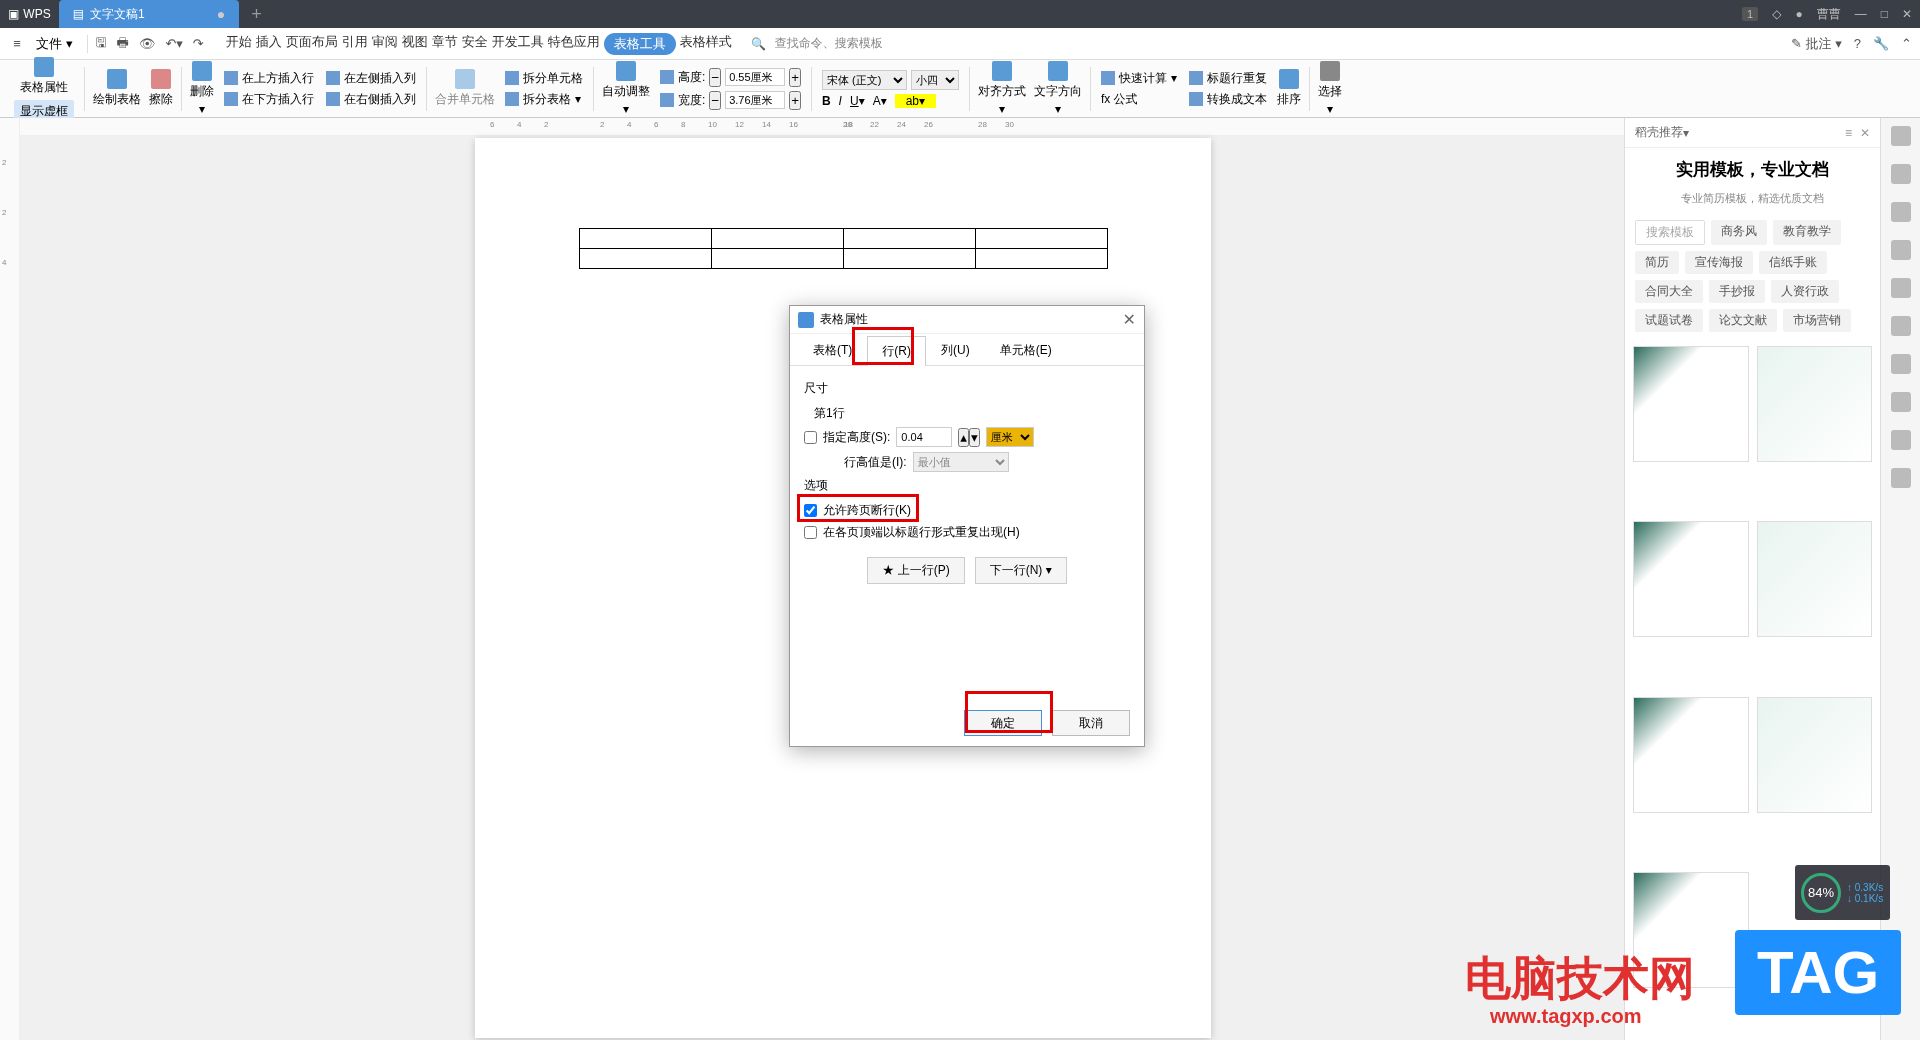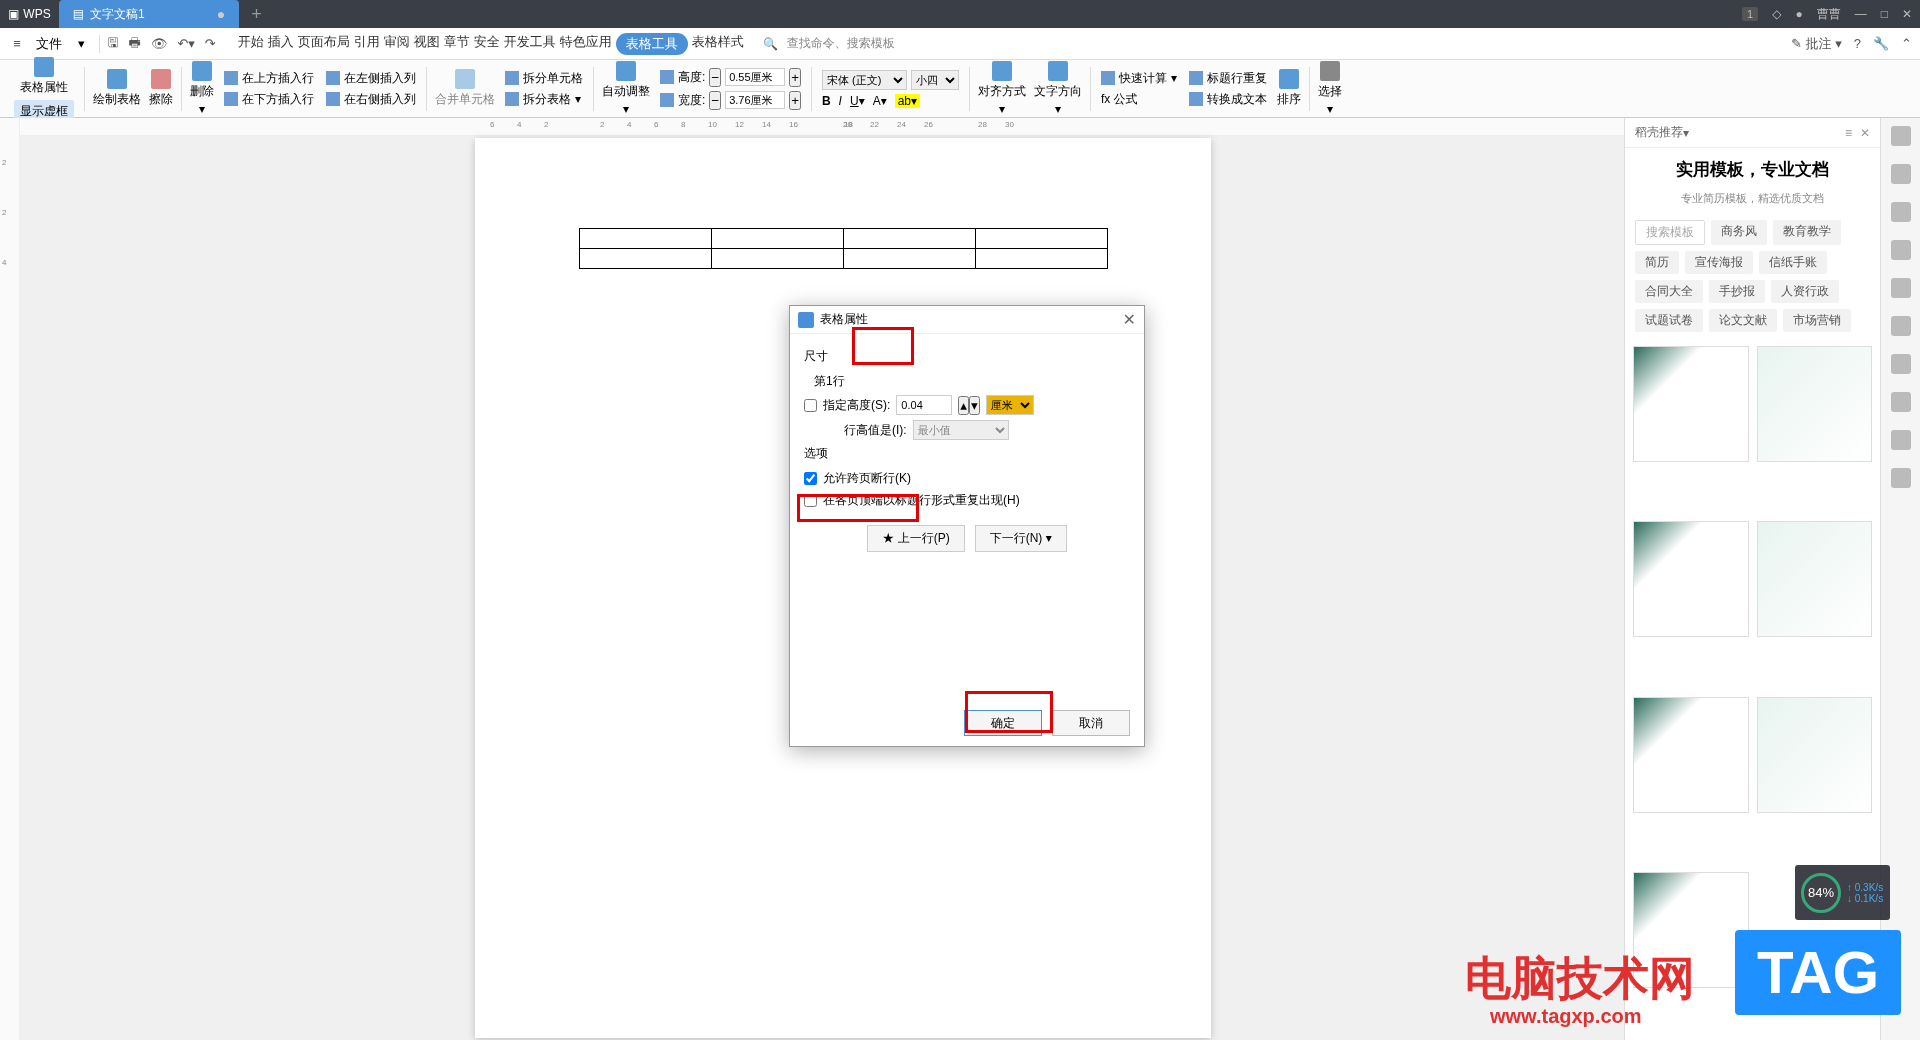--- a/index.html
+++ b/index.html
@@ -8,21 +8,21 @@
 .titlebar .wps-logo{padding:0 8px;display:flex;align-items:center;gap:4px}
 .titlebar .tab{height:28px;padding:0 14px;display:flex;align-items:center;gap:6px;background:#4a90d9;border-radius:4px 4px 0 0}
 .titlebar .close-tab{color:#ccc;font-size:14px}
 .titlebar .add-tab{padding:0 12px;color:#999;font-size:18px}
 .titlebar .spacer{flex:1}
 .titlebar .right-icons{display:flex;align-items:center;gap:14px;padding-right:8px;color:#bbb}
 .titlebar .right-icons span{cursor:pointer}
 .titlebar .badge{background:#555;padding:1px 5px;border-radius:2px;font-size:11px}
 .menubar{height:32px;border-bottom:1px solid #ddd;display:flex;align-items:center;font-size:13px;padding:0 8px;gap:4px}
 .menubar .menu-icon{width:18px;height:18px;display:inline-flex;align-items:center;justify-content:center;color:#555}
-.menubar .file-menu{display:flex;align-items:center;gap:16px;padding:0 6px}
+.menubar .file-menu{display:flex;align-items:center;gap:4px;padding:0 6px}
 .menubar .sep{width:1px;height:18px;background:#ddd;margin:0 4px}
 .menubar .qa{display:flex;gap:10px;align-items:center}
 .menubar .qa span{color:#555}
 .menubar .tabs{display:flex;gap:4px;margin-left:18px}
 .menubar .tabs span{cursor:pointer;color:#333}
 .menubar .tabs .active{background:#4a90d9;color:#fff;padding:2px 10px;border-radius:12px}
 .menubar .right-search{margin-left:16px;display:flex;align-items:center;gap:8px;color:#888;font-size:12px}
 .menubar .far-right{margin-left:auto;display:flex;align-items:center;gap:12px;color:#555}
 .ribbon{height:58px;border-bottom:1px solid #ccc;display:flex;align-items:center;font-size:12px;padding:0 8px;gap:0;background:#fbfbfb}
 .ribbon .group{display:flex;flex-direction:column;align-items:center;padding:0 6px;gap:2px}
@@ -225,21 +225,21 @@
   <div class="group" style="align-items:flex-start">
     <div class="small-row">
         <select style="width:85px"><option>宋体 (正文)</option></select>
         <select style="width:48px"><option>小四</option></select>
       </div>
     <div class="small-row" style="gap:8px">
       <span><b>B</b></span>
       <span><i>I</i></span>
       <span><u>U</u>▾</span>
       <span>A▾</span>
-      <span style="background:#ff0;padding:0 3px">ab▾</span>
+      <span style="background:#ff0;padding:0 11px">ab▾</span>
     </div>
   </div>
   <div class="divider"></div>
   <div class="btn-v"><div class="ico"></div><span>对齐方式</span>▾</div>
   <div class="btn-v"><div class="ico"></div><span>文字方向</span>▾</div>
   <div class="divider"></div>
   <div class="group" style="align-items:flex-start">
     <div class="small-row"><span class="small-ico"></span><span>快速计算</span>▾</div>
     <div class="small-row">
         <span>fx 公式</span>
@@ -359,20 +359,26 @@
     <div class="rail-ico"></div>
   </div>
 </div>
 
 <div class="dialog">
   <div class="dlg-title">
     <div class="ico"></div>
     <span>表格属性</span>
     <span class="dlg-close">✕</span>
   </div>
+  <div class="dlg-tabs">
+    <span>表格(T)</span>
+    <span class="active">行(R)</span>
+    <span>列(U)</span>
+    <span>单元格(E)</span>
+  </div>
   <div class="dlg-body">
     <div class="section-title">尺寸</div>
     <div class="indent">第1行</div>
     <div class="row indent">
       <input type="checkbox" style="">
       <span>指定高度(S):</span>
       <input class="num-input" value="0.04" style="">
       <div class="spin"><button>▴</button><button>▾</button></div>
       <select class="unit-sel"><option>厘米</option></select>
     </div>

